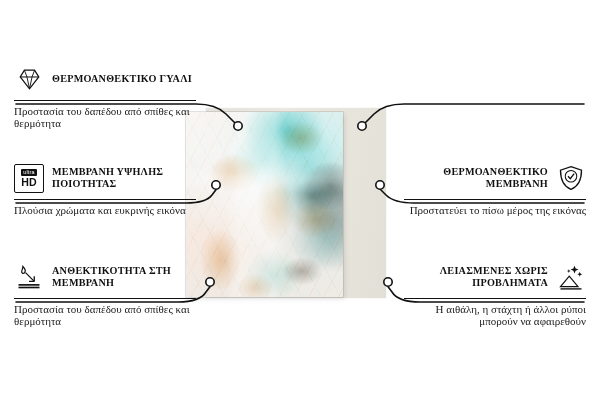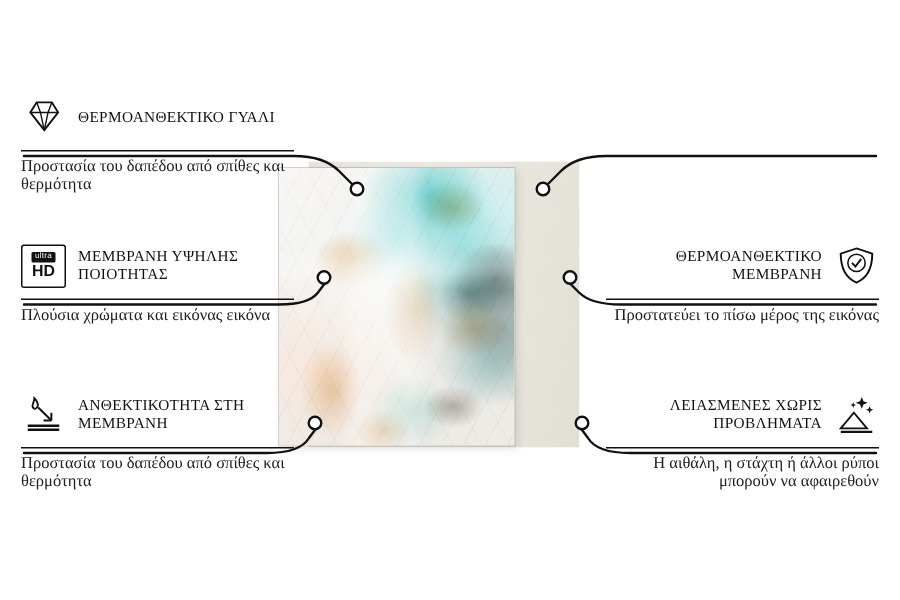--- a/index.html
+++ b/index.html
@@ -138,28 +138,29 @@
     gap: 8px;
     min-height: 34px;
   }
   .feature-right .f-head { flex-direction: row-reverse; }
 
   .f-icon {
     flex: 0 0 auto;
     width: 30px;
     height: 30px;
     display: flex;
+    align-items: center;
     justify-content: center;
     color: #111111;
   }
   .f-title {
     font-size: 10.2px;
     line-height: 12.4px;
     letter-spacing: 0.25px;
-    font-weight: 400;
+    font-weight: 700;
     color: #111111;
     flex: 1 1 auto;
   }
   .f-rule {
     height: 1.4px;
     background: #111111;
     margin-top: 4px;
     width: 100%;
   }
   .f-body {
@@ -262,21 +263,21 @@
     <div class="f-head">
       <span class="f-icon">
         <span class="badge-hd">
           <span class="b-ultra">ultra</span>
           <span class="b-hd">HD</span>
         </span>
       </span>
       <span class="f-title">ΜΕΜΒΡΑΝΗ ΥΨΗΛΗΣ ΠΟΙΟΤΗΤΑΣ</span>
     </div>
     <div class="f-rule"></div>
-    <div class="f-body">Πλούσια χρώματα και εικόνας εικόνα</div>
+    <div class="f-body">Πλούσια χρώματα και ευκρινής εικόνα</div>
   </div>
 
   <div class="feature feature-left" style="top:260px;">
     <div class="f-head">
       <span class="f-icon">
         <svg viewBox="0 0 32 32" width="28" height="28" fill="none" stroke="#111" stroke-width="1.5">
           <path d="M9,4 C12,7 12.5,9 11,11 C9.5,13 7,11.5 7.8,8.8 C8.2,7.2 9,6 9,4 Z" stroke-width="1.4"></path>
           <path d="M12,11 L22,21" stroke-width="1.5"></path>
           <path d="M22,21 L22,15 M22,21 L16,21" stroke-width="1.5"></path>
           <path d="M4,25 L28,25" stroke-width="1.9"></path>

